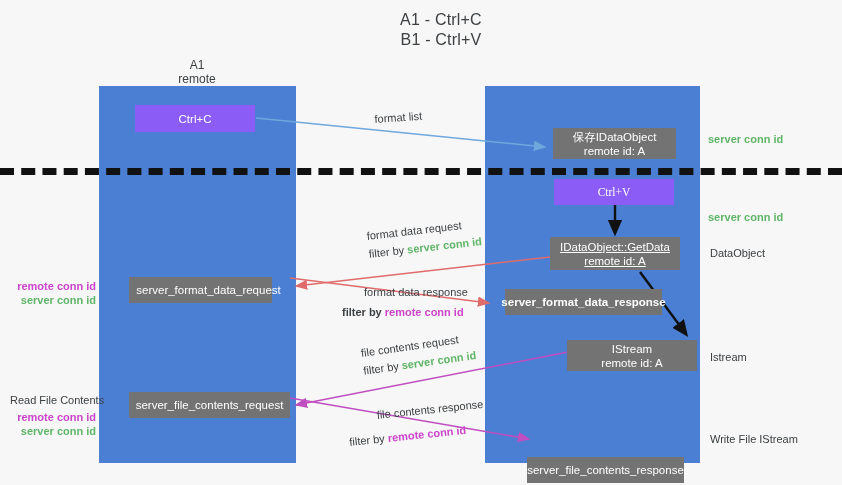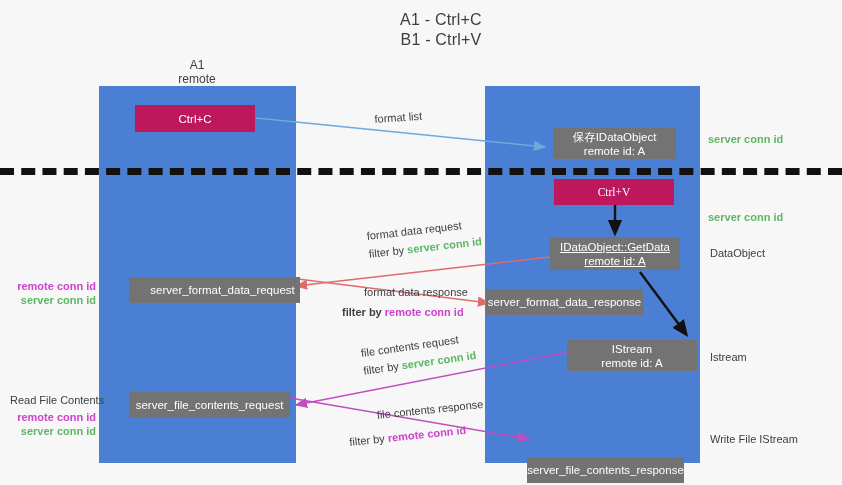--- a/index.html
+++ b/index.html
@@ -54,21 +54,21 @@
     display: flex;
     flex-direction: column;
     align-items: center;
     justify-content: center;
     color: #ffffff;
     font-size: 11.5px;
     line-height: 14px;
     text-align: center;
     padding: 2px 4px;
   }
-  .node.green  { background: #be185d; }
+  .node.green  { background: #8b5cf6; }
   .node.orange { background: #737373; }
   .node .l2 { display: block; }
 
   
   .divider {
     left: 0; top: 168px;
     width: 842px; height: 0;
     border-top: 7px dashed #111111;
   }
 
@@ -154,21 +154,21 @@
       <line x1="290" y1="398" x2="529" y2="439" stroke="#c04ec0" stroke-width="1.6" marker-end="url(#ah-magenta)"></line>
     </g>
   </svg>
 
   <div class="abs divider"></div>
 
   <div class="abs node green" style="left:135px; top:105px; width:120px; height:27px;">
     <span>Ctrl+C</span>
   </div>
 
-  <div class="abs node orange" style="left:129px; top:277px; width:171px; height:26px;padding-left:20px;">
+  <div class="abs node orange" style="left:129px; top:277px; width:143px; height:26px;padding-left:20px;">
     <span>server_format_data_request</span>
   </div>
 
   <div class="abs node orange" style="left:129px; top:392px; width:161px; height:26px;">
     <span>server_file_contents_request</span>
   </div>
 
   <div class="abs node orange" style="left:553px; top:128px; width:123px; height:31px;">
     <span>保存IDataObject</span>
     <span class="l2">remote id: A</span>
@@ -181,21 +181,21 @@
   <div class="abs node orange" style="left:550px; top:237px; width:130px; height:33px;text-decoration:underline;">
     <span>IDataObject::GetData</span>
     <span class="l2">remote id: A</span>
   </div>
 
   <div class="abs node orange" style="left:567px; top:340px; width:130px; height:31px;">
     <span>IStream</span>
     <span class="l2">remote id: A</span>
   </div>
 
-  <div class="abs node orange" style="left:486px; top:289px; width:157px; height:26px;">
+  <div class="abs node orange" style="left:505px; top:289px; width:157px; height:26px;font-weight:bold;">
     <span>server_format_data_response</span>
   </div>
 
   <div class="abs node orange" style="left:527px; top:425px; width:157px; height:26px;margin-top:32px;">
     <span>server_file_contents_response</span>
   </div>
 
   <div class="abs lbl rot" style="left:374px; top:112px; transform:rotate(-4deg);">
     <span>format list</span>
   </div>

